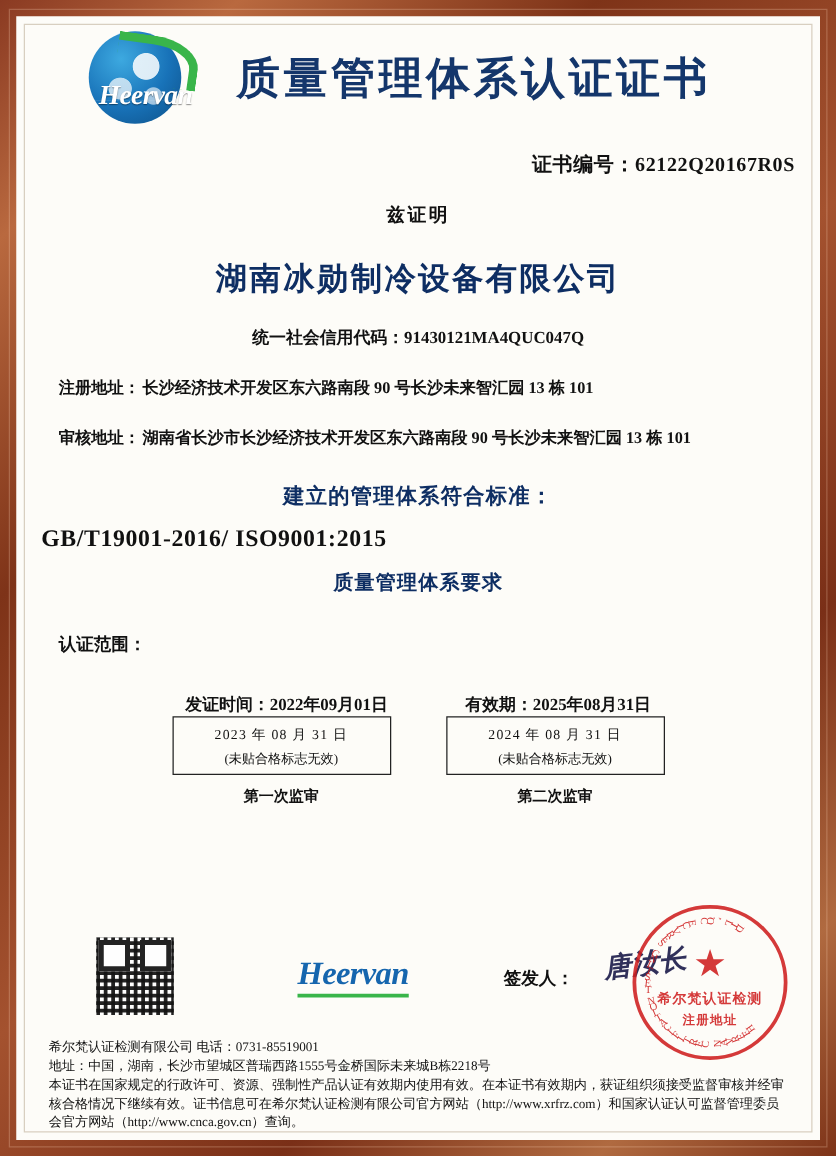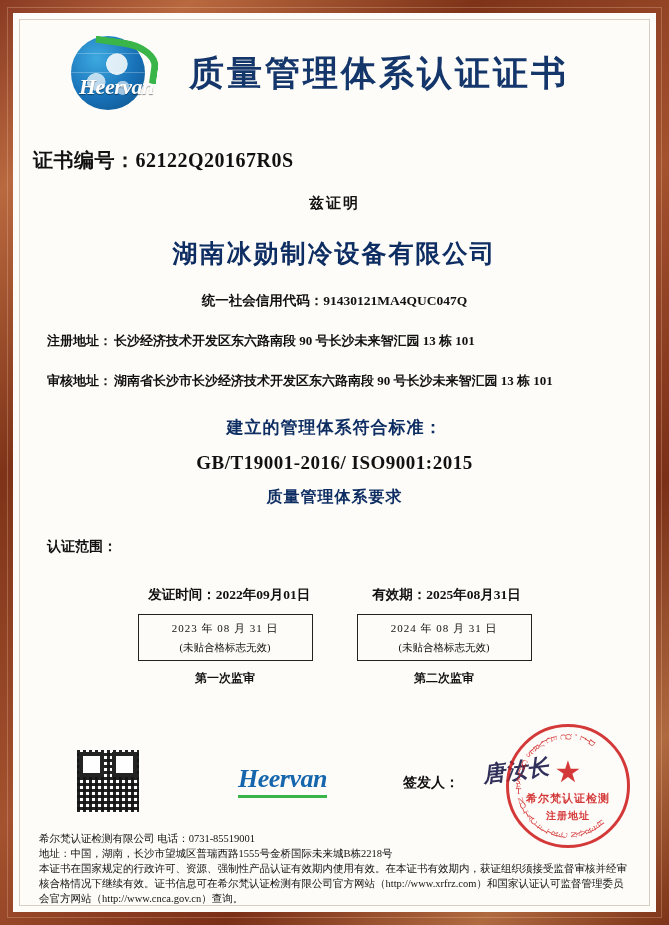--- a/index.html
+++ b/index.html
@@ -29,21 +29,21 @@
   }
   #cert-inner::before {
     content:"";
     position:absolute; left:6px; top:6px; right:6px; bottom:6px;
     border:1px solid #d8cfc0;
     pointer-events:none;
   }
   .content {
     position: relative;
     width: 100%; height: 100%;
-    padding: 14px 20px 6px 20px;
+    padding: 3px 20px 6px 20px;
   }
 
   
   .header {
     display:flex; align-items:center; justify-content:flex-start;
     padding-left: 30px;
     height: 92px;
   }
   .logo {
     width: 104px; height: 86px;
@@ -90,23 +90,23 @@
   .title {
     font-family: "Liberation Serif", serif;
     font-weight: bold;
     font-size: 35px;
     letter-spacing: 3px;
     color: #14366b;
     margin-left: 22px;
   }
 
   .cert-no {
-    text-align:left;
-    font-size: 20px; font-weight: bold; color:#111;
-    margin-top: 28px;
+    text-align:right;
+    font-size: 16px; font-weight: bold; color:#111;
+    margin-top: 14px;
     letter-spacing: .5px;
   }
   .hereby {
     text-align:center;
     font-size: 15px; font-weight:bold; color:#111;
     margin-top: 20px; letter-spacing: 2px;
   }
   .company {
     text-align:center;
     font-size: 25px; font-weight:bold; color:#0e2e63;
@@ -125,21 +125,21 @@
   }
   .addr-row .lbl { flex:0 0 auto; margin-right:2px; }
   .addr-row .val { flex:1 1 auto; }
   .addr-row.second { justify-content:flex-start;align-items:center; }
   .std-title {
     text-align:center;
     font-size: 17px; font-weight:bold; color:#0e2e63;
     margin-top: 26px; letter-spacing: 1px;
   }
   .std-code {
-    text-align:center;
+    text-align:left;
     font-size: 19px; font-weight:bold; color:#111;
     margin-top: 13px; letter-spacing: .5px;
   }
   .std-name {
     text-align:center;
     font-size: 16px; font-weight:bold; color:#0e2e63;
     margin-top: 13px; letter-spacing: 1px;
   }
   .scope-label {
     font-size: 14px; font-weight:bold; color:#111;
@@ -152,21 +152,20 @@
   }
 
   .dates {
     display:flex; justify-content:center; gap:62px;
     margin-top: 30px;
     font-size: 13.5px; font-weight:bold; color:#111;
   }
 
   .surv-row {
     display:flex; justify-content:center; gap:44px;
-    margin-top: 10px;
   }
   .surv-box { width: 175px; text-align:center; }
   .surv-box .stamp {
     border: 1px solid #222;
     padding: 6px 4px 5px 4px;
     font-size: 11px; color:#111;
   }
   .surv-box .stamp .d { letter-spacing: 1px; }
   .surv-box .stamp .n { font-size: 10.5px; margin-top: 5px; }
   .surv-box .cap { font-size: 12px; font-weight:bold; margin-top:9px; color:#111; }

